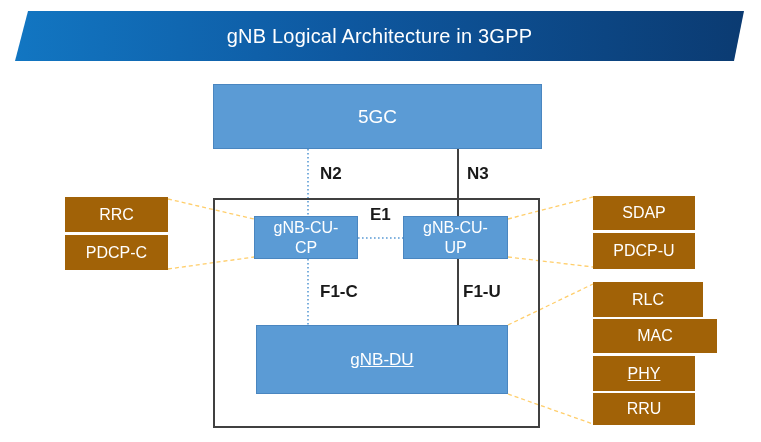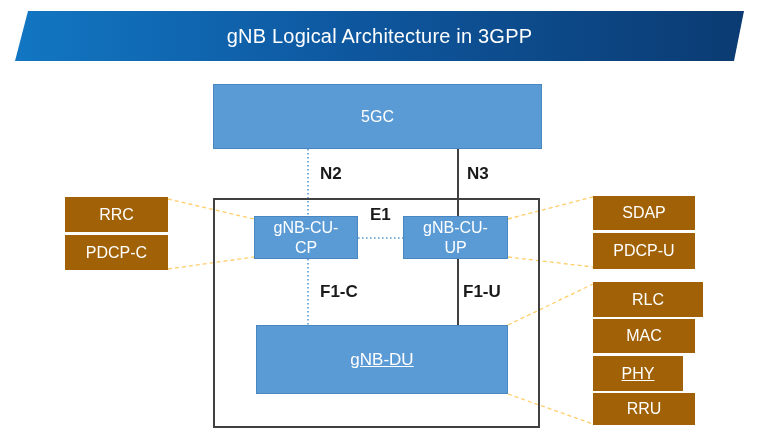--- a/index.html
+++ b/index.html
@@ -17,21 +17,21 @@
 
   
   svg.wires{position:absolute;left:0;top:0;width:761px;height:442px;pointer-events:none;}
 
   
   .node{
     position:absolute;background:#5B9BD5;border:1.5px solid #4A86C0;
     box-sizing:border-box;display:flex;align-items:center;justify-content:center;
     color:#ffffff;text-align:center;line-height:1.25;
   }
-  .node-5gc{left:213px;top:84px;width:329px;height:65px;font-size:16px;}
+  .node-5gc{left:213px;top:84px;width:329px;height:65px;font-size:19px;}
   .node-cucp{left:254px;top:216px;width:104px;height:43px;font-size:16px;}
   .node-cuup{left:403px;top:216px;width:105px;height:43px;font-size:16px;}
   .node-du{left:256px;top:325px;width:252px;height:69px;font-size:17px;text-decoration:underline;}
   .wrap-narrow{max-width:72px;display:inline-block;}
 
   
   .gnb-outline{
     position:absolute;left:213px;top:198px;width:327px;height:230px;
     box-sizing:border-box;border:2px solid #404040;background:transparent;
   }
@@ -40,22 +40,22 @@
   .proto{
     position:absolute;background:#a16207;color:#ffffff;
     display:flex;align-items:center;justify-content:center;
     font-size:16px;text-align:center;box-sizing:border-box;
   }
   .p-rrc  {left:65px; top:197px;width:103px;height:35px;}
   .p-pdcpc{left:65px; top:235px;width:103px;height:35px;}
   .p-sdap {left:593px;top:196px;width:102px;height:34px;}
   .p-pdcpu{left:593px;top:233px;width:102px;height:36px;}
   .p-rlc  {left:593px;top:282px;width:110px;height:35px;}
-  .p-mac  {left:593px;top:319px;width:102px;height:34px;}
-  .p-phy  {left:593px;top:356px;width:90px;height:35px;text-decoration:underline;}
+  .p-mac  {left:593px;top:319px;width:124px;height:34px;}
+  .p-phy  {left:593px;top:356px;width:102px;height:35px;text-decoration:underline;}
   .p-rru  {left:593px;top:393px;width:102px;height:32px;}
 
   
   .iface{
     position:absolute;color:#1A1A1A;font-size:17px;font-weight:600;
     background:transparent;white-space:nowrap;
   }
   .l-n2 {left:320px;top:164px;}
   .l-n3 {left:467px;top:164px;}
   .l-e1 {left:370px;top:205px;}

